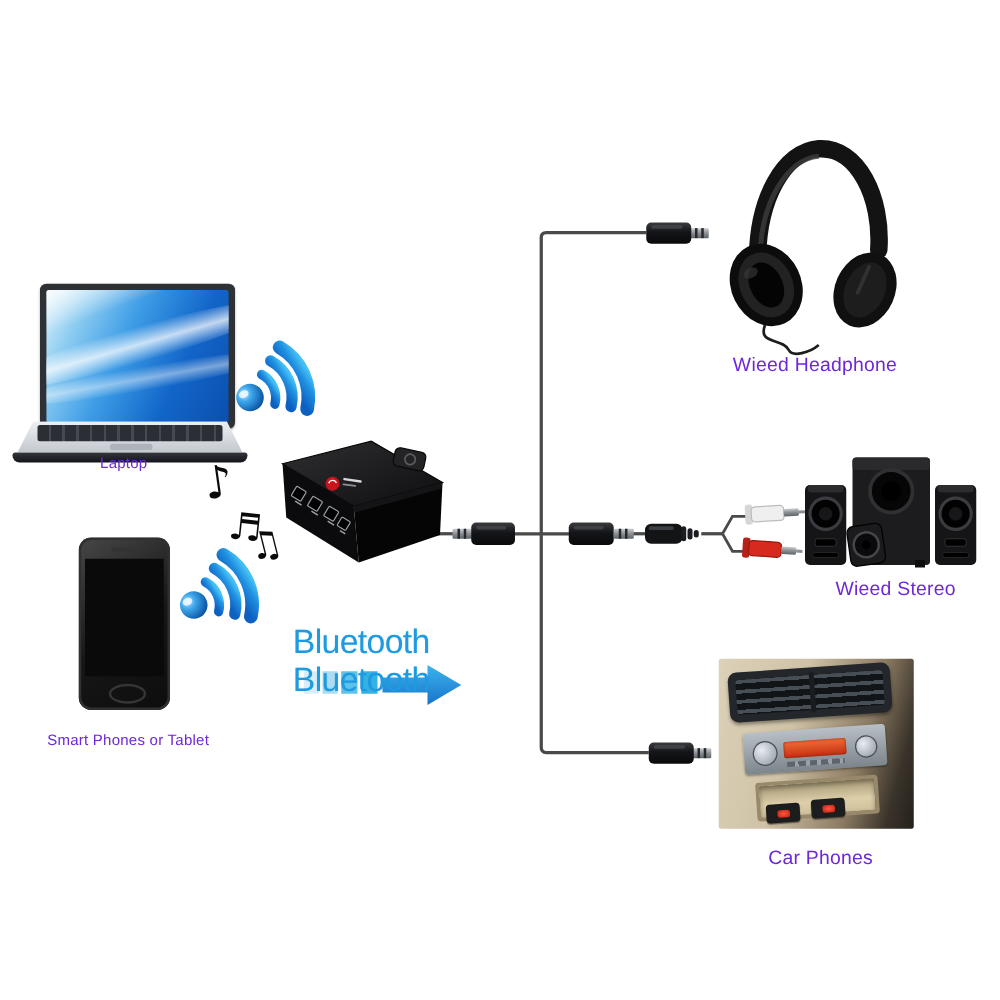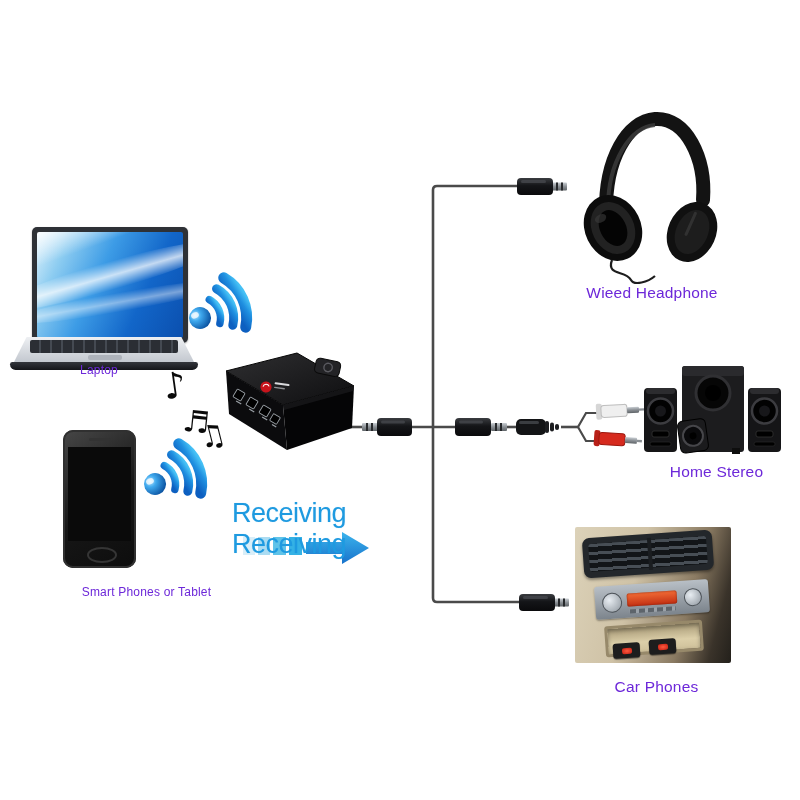--- a/index.html
+++ b/index.html
@@ -317,23 +317,23 @@
     <div class="abs" id="laptop-pad"></div>
     <div class="abs" id="laptop-base"></div>
   </div>
   <div class="label big" style="left:38px;top:363px;width:122px;">Laptop</div>
 
   <div class="abs" id="phone">
     <div class="speaker"></div>
     <div class="screen"></div>
     <div class="home"></div>
   </div>
-  <div class="label big" style="left:5px;top:585px;width:195px;margin-left:44px;">Smart Phones or Tablet</div>
-
-  <div class="abs" id="bt-text">Receiving Receiving</div>
+  <div class="label big" style="left:5px;top:585px;width:195px;">Smart Phones or Tablet</div>
+
+  <div class="abs" id="bt-text">Bluetooth Bluetooth</div>
 
   <div class="abs" id="car">
     <div class="vent">
       <div class="slats"></div>
         <div class="mid"></div>
     </div>
     <div class="unit">
       <div class="knob"></div>
       <div class="disp"></div>
       <div class="knob r"></div>
@@ -342,16 +342,16 @@
     <div class="pocket"></div>
     <div class="btn" style="left:38px;top:116px;">
         <div class="led"></div>
       </div>
     <div class="btn" style="left:74px;top:112px;">
         <div class="led"></div>
       </div>
   </div>
 
   <div class="label" style="left:578px;top:284px;width:148px;">Wieed Headphone</div>
-  <div class="label" style="left:650px;top:463px;width:133px;">Home Stereo</div>
+  <div class="label" style="left:650px;top:463px;width:133px;">Wieed Stereo</div>
   <div class="label" style="left:590px;top:678px;width:133px;">Car Phones</div>
 
 </div>
 
 </body></html>

